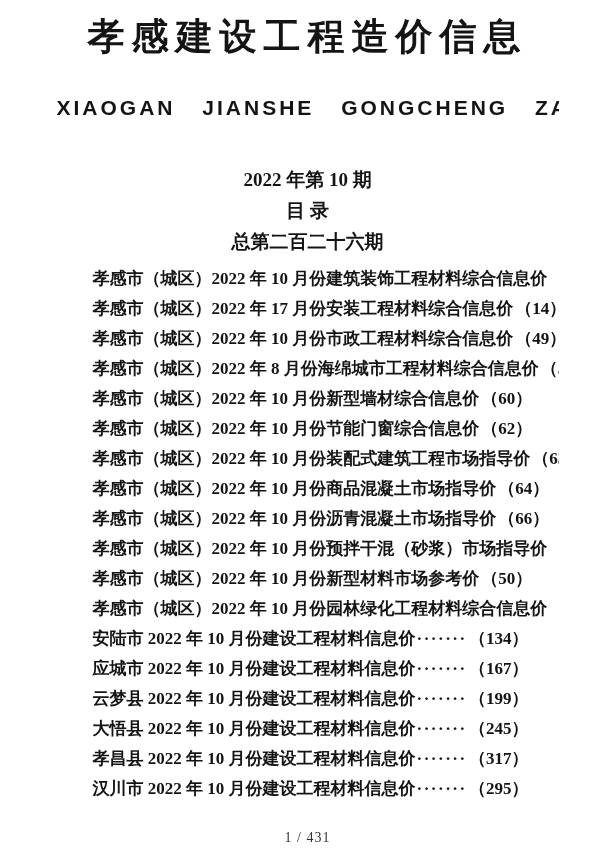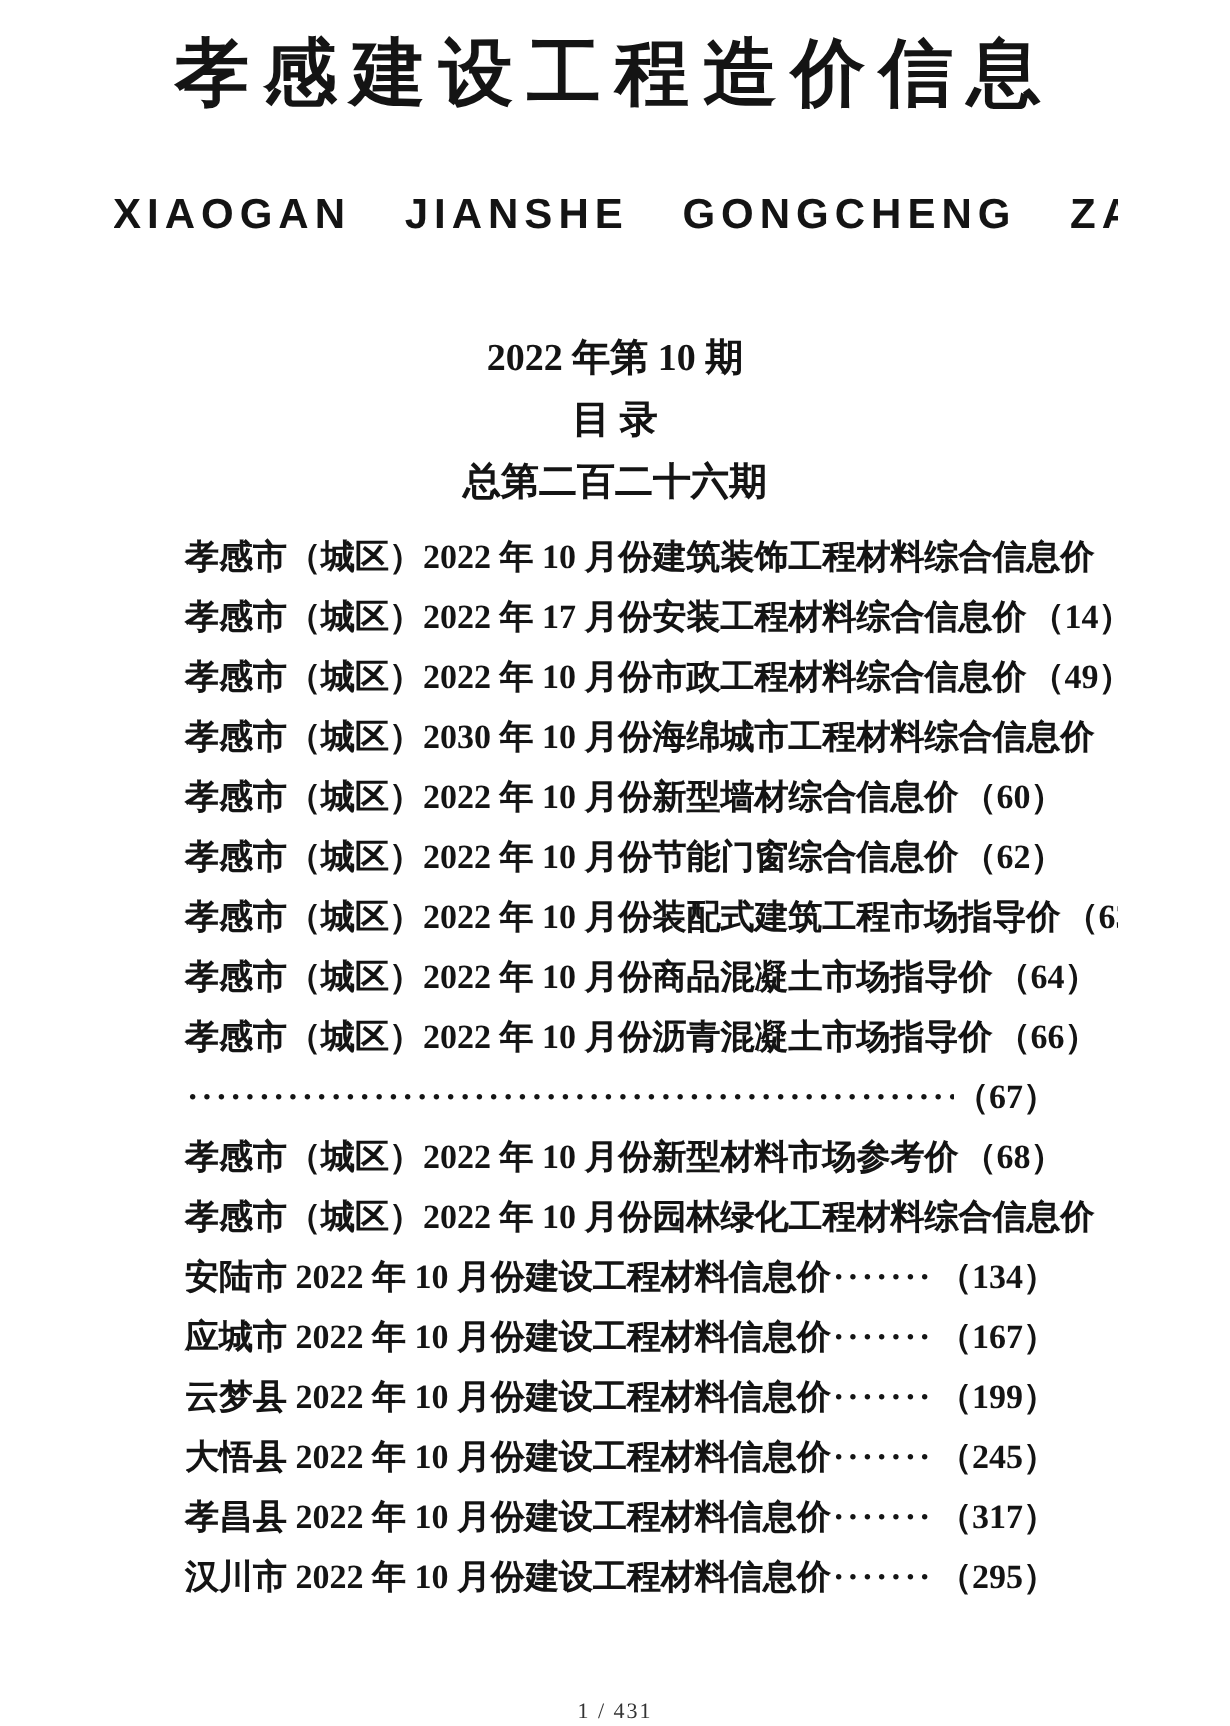--- a/index.html
+++ b/index.html
@@ -64,24 +64,24 @@
     letter-spacing: 1.5px;
     white-space: nowrap;
   }
   .toc-page {
     flex: none;
     text-align: center;
   }
   .footer {
     position: absolute;
     left: 0;
-    bottom: 1px;
+    bottom: 17px;
     width: 100%;
     text-align: center;
-    font-size: 11px;
+    font-size: 14px;
     color: #333333;
     letter-spacing: 1px;
   }
 </style>
 </head>
 <body>
 
 <div class="page">
 
   <div class="title">孝感建设工程造价信息</div>
@@ -104,21 +104,21 @@
       <span class="toc-title">孝感市（城区）2022 年 17 月份安装工程材料综合信息价</span>
       <span class="toc-leader">····································································································</span>
       <span class="toc-page">（14）</span>
     </div>
     <div class="toc-row">
       <span class="toc-title">孝感市（城区）2022 年 10 月份市政工程材料综合信息价</span>
       <span class="toc-leader">····································································································</span>
       <span class="toc-page">（49）</span>
     </div>
     <div class="toc-row">
-      <span class="toc-title">孝感市（城区）2030 年 10 月份海绵城市工程材料综合信息价</span>
+      <span class="toc-title">孝感市（城区）2022 年 8 月份海绵城市工程材料综合信息价</span>
       <span class="toc-leader">····································································································</span>
       <span class="toc-page">（58）</span>
     </div>
     <div class="toc-row">
       <span class="toc-title">孝感市（城区）2022 年 10 月份新型墙材综合信息价</span>
       <span class="toc-leader">····································································································</span>
       <span class="toc-page">（60）</span>
     </div>
     <div class="toc-row">
       <span class="toc-title">孝感市（城区）2022 年 10 月份节能门窗综合信息价</span>
@@ -134,27 +134,28 @@
       <span class="toc-title">孝感市（城区）2022 年 10 月份商品混凝土市场指导价</span>
       <span class="toc-leader">····································································································</span>
       <span class="toc-page">（64）</span>
     </div>
     <div class="toc-row">
       <span class="toc-title">孝感市（城区）2022 年 10 月份沥青混凝土市场指导价</span>
       <span class="toc-leader">····································································································</span>
       <span class="toc-page">（66）</span>
     </div>
     <div class="toc-row">
+      <span class="toc-title">孝感市（城区）2022 年 10 月份预拌干混（砂浆）市场指导价</span>
       <span class="toc-leader">····································································································</span>
       <span class="toc-page">（67）</span>
     </div>
     <div class="toc-row">
       <span class="toc-title">孝感市（城区）2022 年 10 月份新型材料市场参考价</span>
       <span class="toc-leader">····································································································</span>
-      <span class="toc-page">（68）</span>
+      <span class="toc-page">（50）</span>
     </div>
     <div class="toc-row">
       <span class="toc-title">孝感市（城区）2022 年 10 月份园林绿化工程材料综合信息价</span>
       <span class="toc-leader">····································································································</span>
       <span class="toc-page">（82）</span>
     </div>
     <div class="toc-row">
       <span class="toc-title">安陆市 2022 年 10 月份建设工程材料信息价</span>
       <span class="toc-leader">····································································································</span>
       <span class="toc-page">（134）</span>

